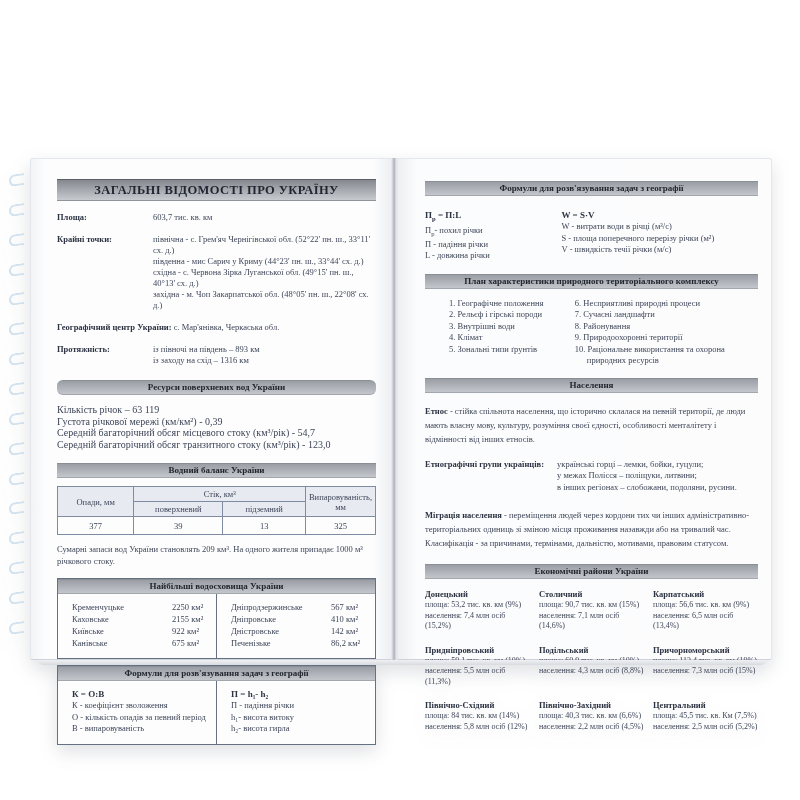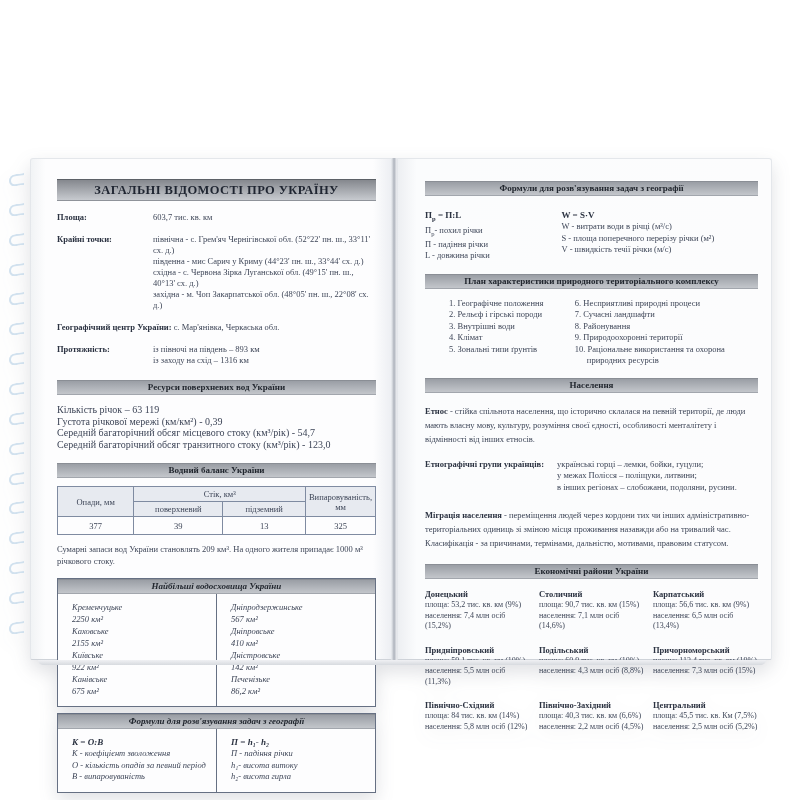--- a/index.html
+++ b/index.html
@@ -52,25 +52,25 @@
   .kv .k{width:80px;flex-shrink:0;font-weight:bold;color:#2c3342;}
   .kv .v div{margin-bottom:0;}
   .inline-b{font-weight:bold;color:#2c3342;}
   .plain{font-size:8.5px;line-height:11px;}
   .sw-lines{margin-top:9px;font-size:10px;line-height:11.5px;}
   table.wb{width:100%;border-collapse:collapse;margin-top:8px;font-size:8.5px;color:#3d4557;}
   table.wb th,table.wb td{border:1px solid #7f8ba1;text-align:center;font-weight:normal;padding:2px 2px;}
   table.wb thead th{background:#e7eaf0;}
   table.wb td{height:13px;background:#fdfdfe;}
   .note{margin-top:9px;font-size:8.5px;line-height:11.5px;}
-  .framed{border:1px solid #667083;margin-top:11px;background:#fdfdfe;font-style:italic;}
+  .framed{border:1px solid #667083;margin-top:11px;background:#fdfdfe;}
   .framed .cols{display:flex;}
   .framed .col{flex:1;padding:7px 8px 9px 14px;}
   .framed .col + .col{border-left:1px solid #667083;}
-  .res{display:flex;font-size:8.5px;line-height:12px;flex-direction:column;}
+  .res{display:flex;font-size:8.5px;line-height:12px;}
   .res .n{width:100px;flex-shrink:0;}
   .formula{font-weight:bold;font-size:9px;color:#2c3342;line-height:12px;}
   .fline{font-size:8.5px;line-height:11.5px;}
   sub{font-size:6.5px;}
   .fcols{display:flex;margin:13px 0 12px;}
   .fcols .fc1{flex:0 0 41%;}
   .fcols .fc2{flex:1;}
   .plan-cols{display:flex;margin:9px 0 11px;}
   .plan-cols .pc1{flex:0 0 45%;padding-left:24px;box-sizing:border-box;}
   .plan-cols .pc2{flex:1;}
@@ -130,21 +130,21 @@
     </div>
 
     <div class="kv">
       <div class="k">Протяжність:</div>
       <div class="v">
         <div>із півночі на південь – 893 км</div>
         <div>із заходу на схід – 1316 км</div>
       </div>
     </div>
 
-    <div class="bar" style="margin-top:14px;">Ресурси поверхневих вод України</div>
+    <div class="bar" style="margin-top:14px;border-radius:6px;">Ресурси поверхневих вод України</div>
 
     <div class="sw-lines">
       <div>Кількість річок – 63 119</div>
       <div>Густота річкової мережі (км/км²) - 0,39</div>
       <div>Середній багаторічний обсяг місцевого стоку (км³/рік) - 54,7</div>
       <div>Середній багаторічний обсяг транзитного стоку (км³/рік) - 123,0</div>
     </div>
 
     <div class="bar" style="margin-top:13px;">Водний баланс України</div>
 

